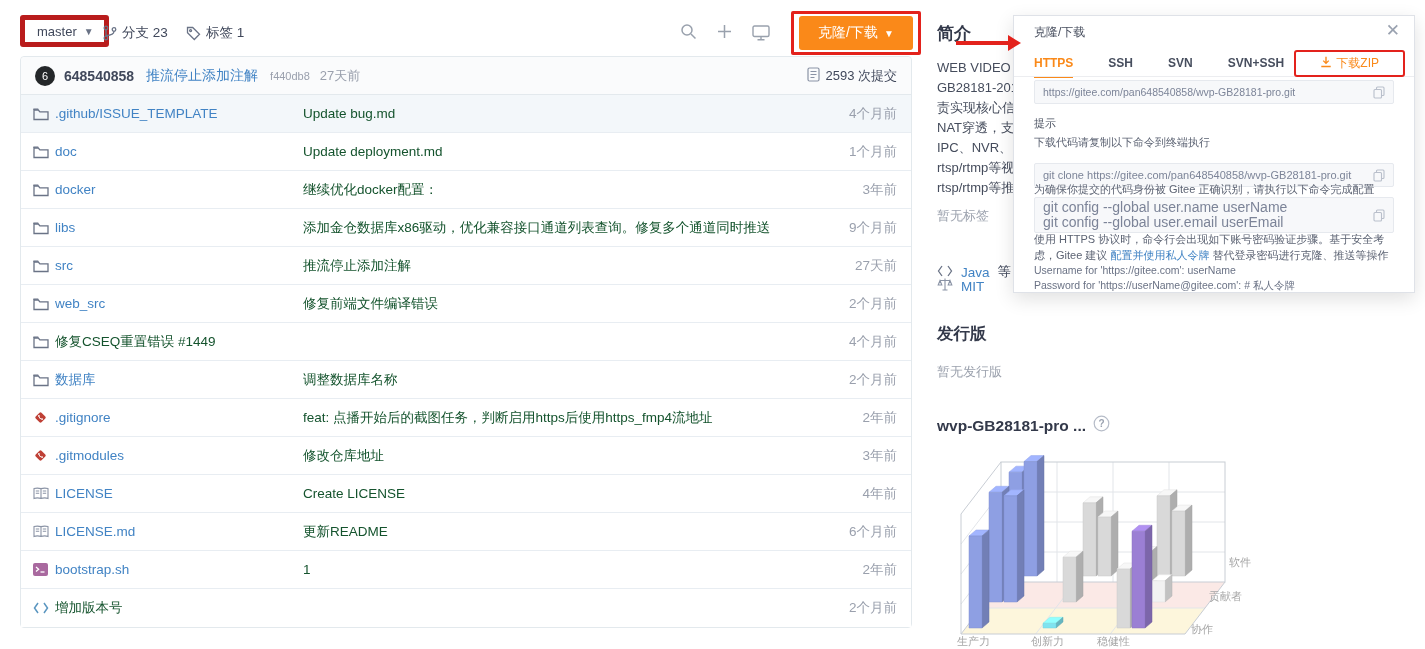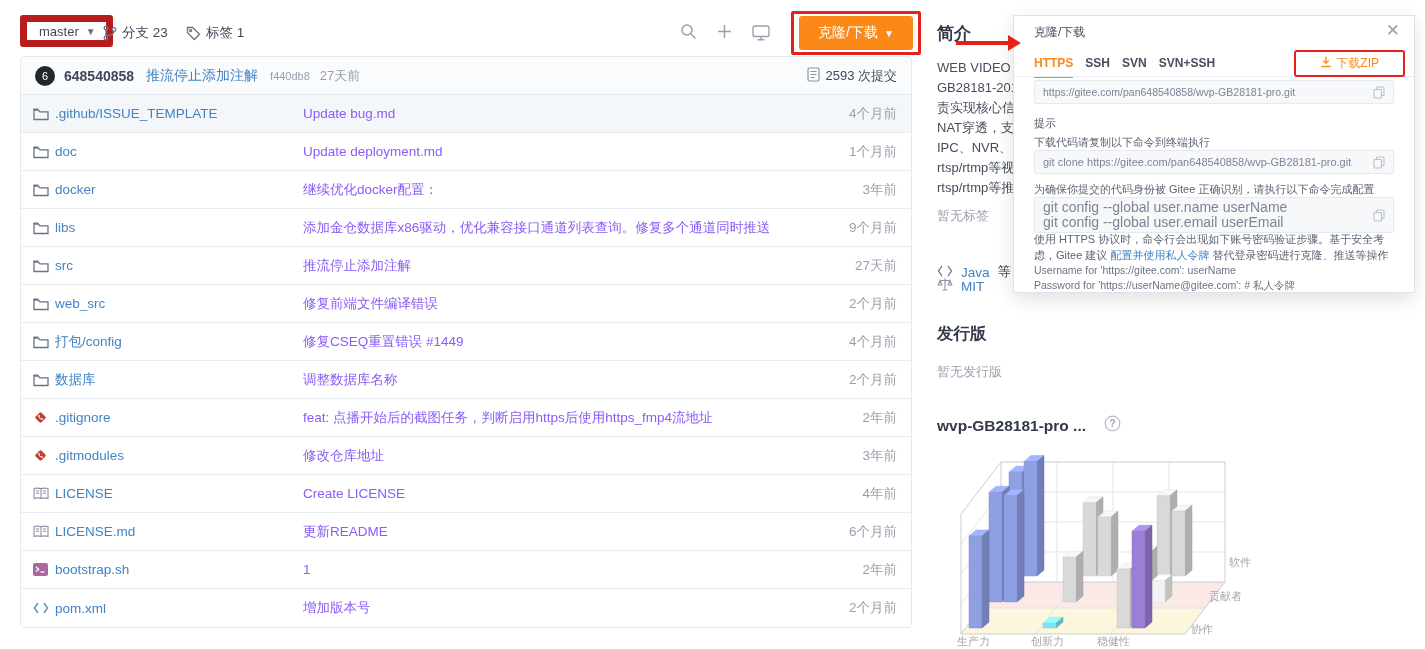--- a/index.html
+++ b/index.html
@@ -2,21 +2,21 @@
 <html><head>
 <meta charset="utf-8">
 <style>
   * { margin:0; padding:0; box-sizing:border-box; }
   html,body { width:1425px; height:649px; overflow:hidden; background:#fff;
     font-family:"Liberation Sans","DejaVu Sans",sans-serif; color:#40485b; }
 
   
   .topbar { position:absolute; left:0; top:0; width:926px; height:56px; }
   .branch-btn { position:absolute; left:20px; top:15px; height:32px; padding:0 10px 0 12px;
-    border:7px solid #b91c1c; border-radius:3px; background:#fff; font-size:13px; color:#40485b;
+    border:5px solid #b91c1c; border-radius:3px; background:#fff; font-size:13px; color:#40485b;
     display:flex; align-items:center; gap:7px; cursor:pointer; }
   .branch-btn .caret { color:#6a7386; font-size:10px; }
   .meta-item { position:absolute; top:24px; font-size:13.5px; color:#40485b;
     display:flex; align-items:center; gap:5px; }
   .icon-gray svg { display:block; }
   .tb-icon { position:absolute; top:23px; cursor:pointer; }
 
   .anno { position:absolute; border:3px solid #e3221c; border-radius:2px; }
   .clone-btn { position:absolute; left:799px; top:16px; width:114px; height:34px; border:none;
     background:#fa8919; color:#fff; font-size:14px; border-radius:3px; cursor:pointer;
@@ -35,41 +35,41 @@
   .commit-hash { color:#9aa0ad; font-size:11px; margin-right:10px; }
   .commit-time { color:#9aa0ad; font-size:13px; }
   .commit-count { margin-left:auto; display:flex; align-items:center; gap:5px; font-size:13px; color:#40485b; cursor:pointer; }
 
   .frow { height:38px; display:flex; align-items:center; padding-left:12px;
     border-bottom:1px solid #e8edf2; font-size:13.5px; background:#fff; }
   .frow:last-child { border-bottom:none; }
   .frow.hl { background:#f3f7fa; }
   .fic { width:22px; display:flex; align-items:center; }
   .fname { width:248px; color:#4183c4; text-decoration:none; white-space:nowrap; overflow:hidden; cursor:pointer; }
-  .fmsg { flex:1; color:#8b5cf6; white-space:nowrap; overflow:hidden; cursor:pointer; }
+  .fmsg { flex:1; color:#14532d; white-space:nowrap; overflow:hidden; cursor:pointer; }
   .ftime { width:104px; text-align:right; padding-right:14px; color:#9aa0ad; }
 
   
   .sidebar { position:absolute; left:926px; top:0; width:499px; height:649px; }
   .sb-h1 { position:absolute; left:11px; font-weight:bold; font-size:17px; color:#33394a; }
   .about-lines { position:absolute; left:11px; top:58px; width:470px; font-size:13px;
     line-height:20px; color:#454c5c; }
   .about-lines div { white-space:nowrap; overflow:hidden; }
   .sb-gray { position:absolute; left:11px; font-size:13px; color:#9ba1ad; }
   .sb-row { position:absolute; left:11px; display:flex; align-items:center; gap:8px; font-size:13.5px; }
   .sb-link { color:#4183c4; cursor:pointer; }
   .wvp-title { position:absolute; left:11px; top:415px; font-weight:bold; font-size:15.5px; color:#33394a;
-    display:flex; align-items:center; gap:18px; }
+    display:flex; align-items:center; gap:7px; }
 
   
   .dialog { position:absolute; left:1013px; top:15px; width:402px; height:278px; background:#fff;
     border:1px solid #dfe2e8; box-shadow:0 6px 18px rgba(0,0,0,.12); z-index:50; }
   .dlg-title { position:absolute; left:20px; top:8px; font-size:12px; color:#474e5e; }
   .dlg-close { position:absolute; right:14px; top:4px; font-size:17px; color:#9aa2b0; cursor:pointer; }
-  .tabs { position:absolute; left:20px; top:40px; display:flex; gap:12px; font-size:12px; font-weight:bold; }
+  .tabs { position:absolute; left:20px; top:40px; display:flex; gap:35px; font-size:12px; font-weight:bold; }
   .tab { color:#474e5e; padding-bottom:6px; cursor:pointer; }
   .tab.active { color:#fa8919; border-bottom:2px solid #fa8919; }
   .tabs-border { position:absolute; left:0; right:0; top:60px; height:1px; background:#ecedf0; }
   .zipbox { position:absolute; right:9px; top:34px; border:2px solid #e3221c; border-radius:3px;
     padding:3px 24px; display:flex; align-items:center; gap:4px; color:#fa8919; font-size:12px; cursor:pointer; }
   .inbox { position:absolute; left:20px; right:20px; background:#f7f8fa; border:1px solid #e6e9ee;
     border-radius:2px; color:#7c8498; font-size:10.5px; display:flex; align-items:center;
     padding:0 8px; cursor:text; }
   .inbox .cp { margin-left:auto; cursor:pointer; display:flex; }
   .dlg-p { position:absolute; left:20px; right:18px; font-size:11px; color:#5c6373; }
@@ -242,21 +242,20 @@
     <span class="ftime">2个月前</span>
   </div>
 
   <div class="frow">
     <span class="fic">
           <svg width="16" height="14" viewBox="0 0 16 14">
             <path d="M1 3h4.3l1.6 1.9H15v7.6H1z" fill="none" stroke="#6a7386" stroke-width="1.3"></path>
             <path d="M1 3V2.2h4.3" fill="none" stroke="#6a7386" stroke-width="1.3"></path>
           </svg>
         </span>
-    <a class="fname">打包/config</a>
     <span class="fmsg">修复CSEQ重置错误 #1449</span>
     <span class="ftime">4个月前</span>
   </div>
 
   <div class="frow">
     <span class="fic">
           <svg width="16" height="14" viewBox="0 0 16 14">
             <path d="M1 3h4.3l1.6 1.9H15v7.6H1z" fill="none" stroke="#6a7386" stroke-width="1.3"></path>
             <path d="M1 3V2.2h4.3" fill="none" stroke="#6a7386" stroke-width="1.3"></path>
           </svg>
@@ -336,21 +335,20 @@
   </div>
 
   <div class="frow">
     <span class="fic">
           <svg width="16" height="12" viewBox="0 0 16 12">
             <g fill="none" stroke="#5b96c0" stroke-width="1.5">
               <path d="M5 1 1.5 6 5 11 M11 1 14.5 6 11 11"></path>
             </g>
           </svg>
         </span>
-    <a class="fname">pom.xml</a>
     <span class="fmsg">增加版本号</span>
     <span class="ftime">2个月前</span>
   </div>
 </div>
 </div>
 
 <div class="sidebar">
   <div class="sb-h1" style="top:22px;">简介</div>
   <div class="about-lines">
       <div>WEB VIDEO PLATFORM是一个基于</div>
@@ -534,21 +532,21 @@
       <rect x="3.5" y="1" width="7.5" height="8.5" rx="1"></rect>
             <rect x="1" y="3.5" width="7.5" height="8.5" rx="1" fill="#f7f8fa"></rect>
           </g>
         </svg>
     </span>
   </div>
 
   <div class="dlg-p bold" style="top:100px;">提示</div>
   <div class="dlg-p" style="top:119px;">下载代码请复制以下命令到终端执行</div>
 
-  <div class="inbox" style="top:134px; height:24px; font-size:11px;">
+  <div class="inbox" style="top:147px; height:24px; font-size:11px;">
     <span>git clone https://gitee.com/pan648540858/wvp-GB28181-pro.git</span>
     <span class="cp">
       <svg width="12" height="13" viewBox="0 0 12 13">
           <g fill="none" stroke="#b9bfcb" stroke-width="1.1">
       <rect x="3.5" y="1" width="7.5" height="8.5" rx="1"></rect>
             <rect x="1" y="3.5" width="7.5" height="8.5" rx="1" fill="#f7f8fa"></rect>
           </g>
         </svg>
     </span>
   </div>

